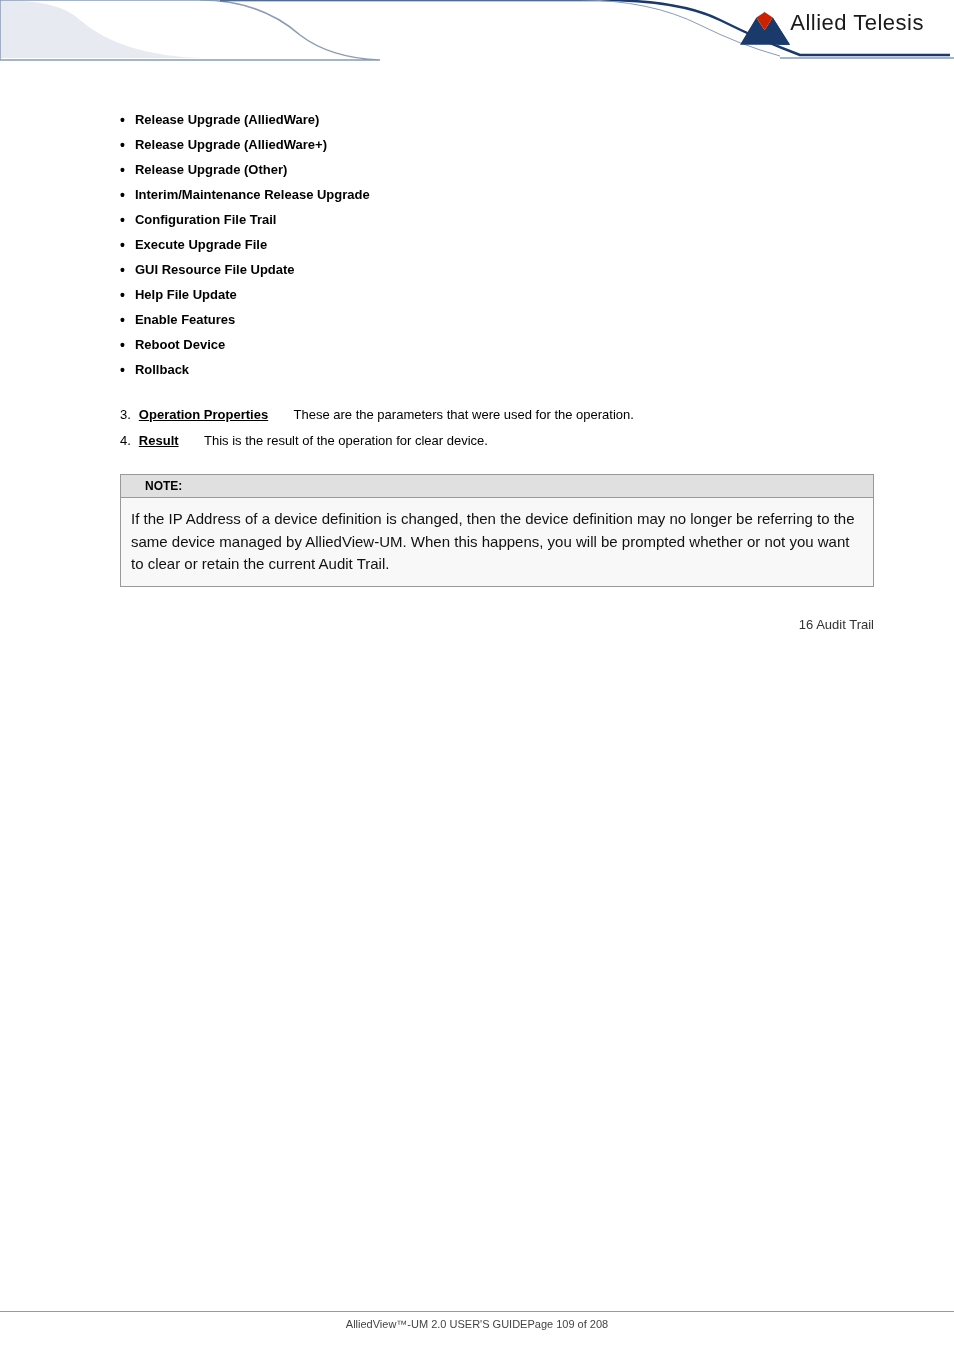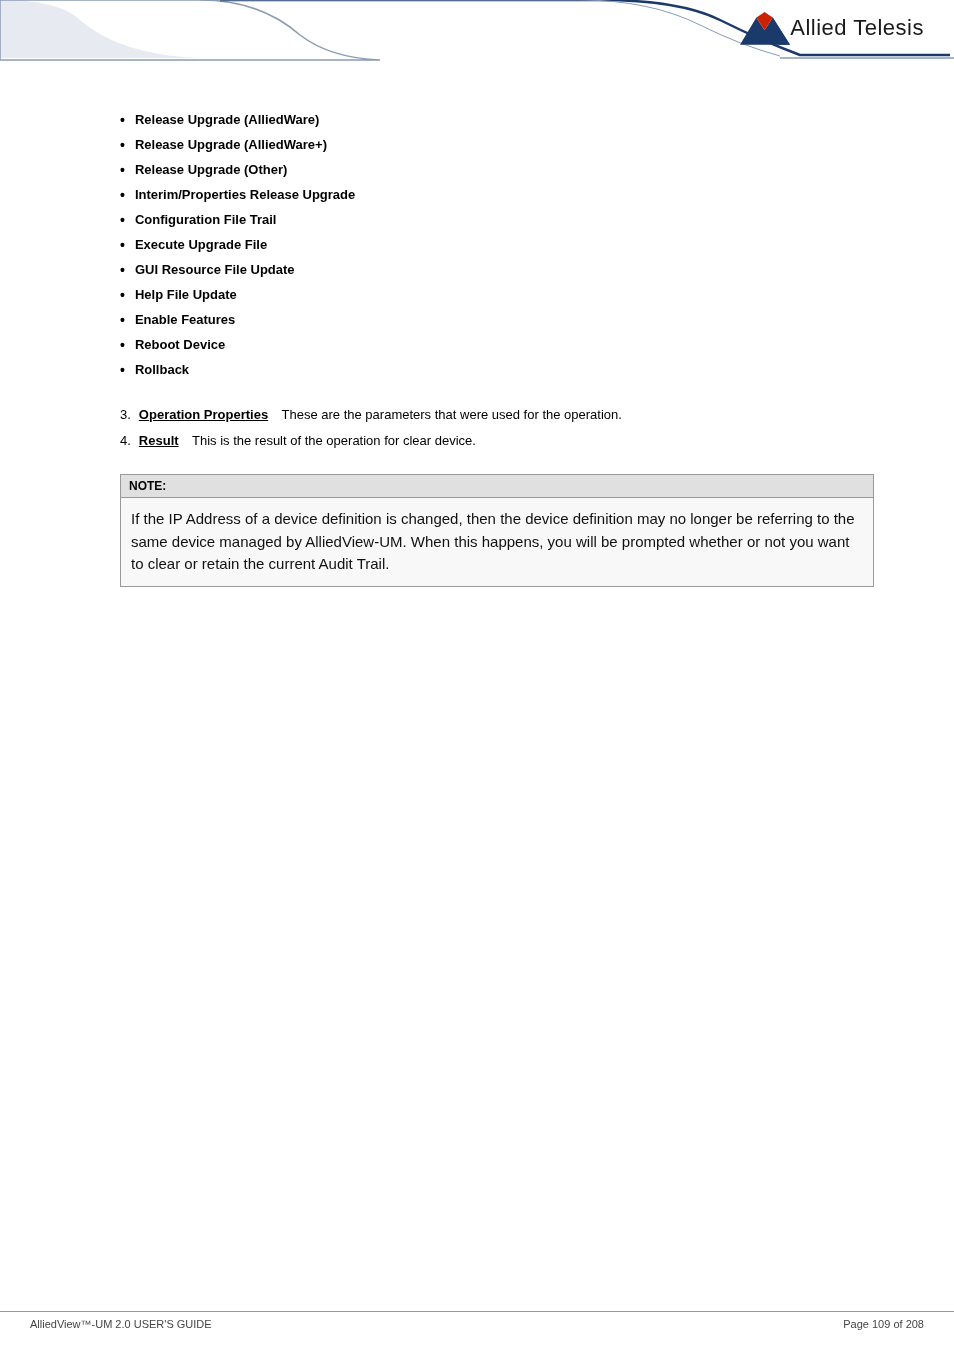--- a/index.html
+++ b/index.html
@@ -26,21 +26,21 @@
       overflow: hidden;
       background: #ffffff;
     }
 
     
     .logo-area {
       position: absolute;
       top: 10px;
       right: 30px;
       display: flex;
-      align-items: center;
+      align-items: flex-start;
       gap: 0;
     }
 
     .logo-icon {
       width: 50px;
       height: 35px;
     }
 
     .logo-text {
       font-size: 22px;
@@ -95,34 +95,34 @@
 
     .numbered-item .num {
       margin-right: 8px;
       font-size: 13px;
       flex-shrink: 0;
     }
 
     .numbered-item .term {
       font-weight: bold;
       text-decoration: underline;
-      margin-right: 10px;
+      margin-right: 22px;
     }
 
     
     .note-box {
       border: 1px solid #999;
       background: #f8f8f8;
       padding: 0;
       margin-bottom: 30px;
     }
 
     .note-header {
       background: #e0e0e0;
-      padding: 4px 8px;
+      padding: 4px 24px;
       font-weight: bold;
       font-size: 12px;
       border-bottom: 1px solid #999;
     }
 
     .note-body {
       padding: 10px 10px;
       font-size: 15px;
       line-height: 1.5;
       color: #111;
@@ -138,21 +138,21 @@
     }
 
     
     .footer {
       position: absolute;
       bottom: 20px;
       left: 0;
       right: 0;
       border-top: 1px solid #999;
       display: flex;
-      justify-content: space-between;
+      justify-content: center;
       padding: 6px 30px 0 30px;
       font-size: 11px;
       color: #444;
     }
 
     .header-wave {
       position: absolute;
       top: 0;
       left: 0;
       width: 100%;
@@ -190,21 +190,21 @@
     <li>
         <span>Release Upgrade (AlliedWare)</span>
       </li>
     <li>
         <span>Release Upgrade (AlliedWare+)</span>
       </li>
     <li>
         <span>Release Upgrade (Other)</span>
       </li>
     <li>
-        <span>Interim/Properties Release Upgrade</span>
+        <span>Interim/Maintenance Release Upgrade</span>
       </li>
     <li>
         <span>Configuration File Trail</span>
       </li>
     <li>
         <span>Execute Upgrade File</span>
       </li>
     <li>
         <span>GUI Resource File Update</span>
       </li>
@@ -237,19 +237,20 @@
         <span>This is the result of the operation for clear device.</span>
       </span>
     </div>
   </div>
 
   <div class="note-box">
     <div class="note-header">NOTE:</div>
     <div class="note-body">If the IP Address of a device definition is changed, then the device definition may no longer be referring to the same device managed by AlliedView-UM. When this happens, you will be prompted whether or not you want to clear or retain the current Audit Trail.</div>
   </div>
 
+  <div class="page-number-right">16 Audit Trail</div>
 
 </div>
 
 <div class="footer">
   <span>AlliedView™-UM 2.0 USER'S GUIDE</span>
   <span>Page 109 of 208</span>
 </div>
 
 </body></html>

